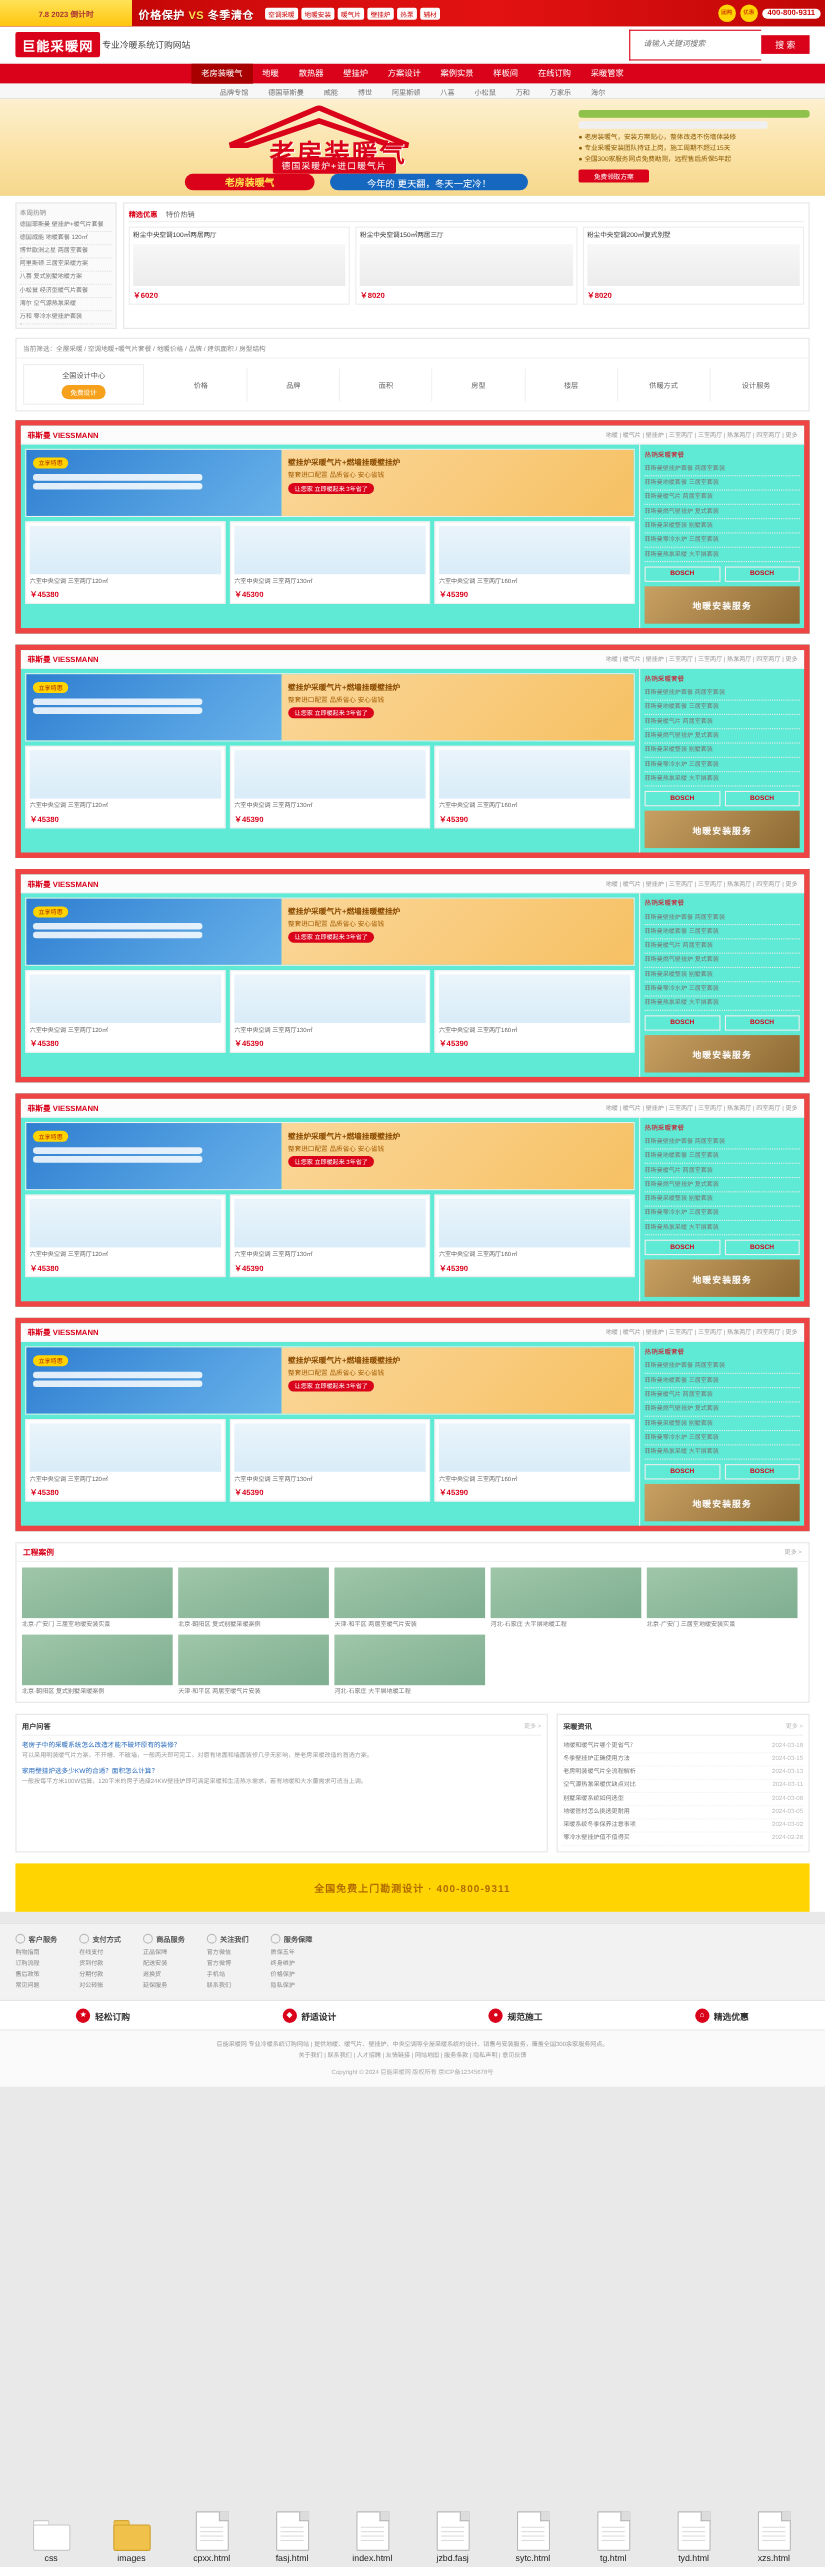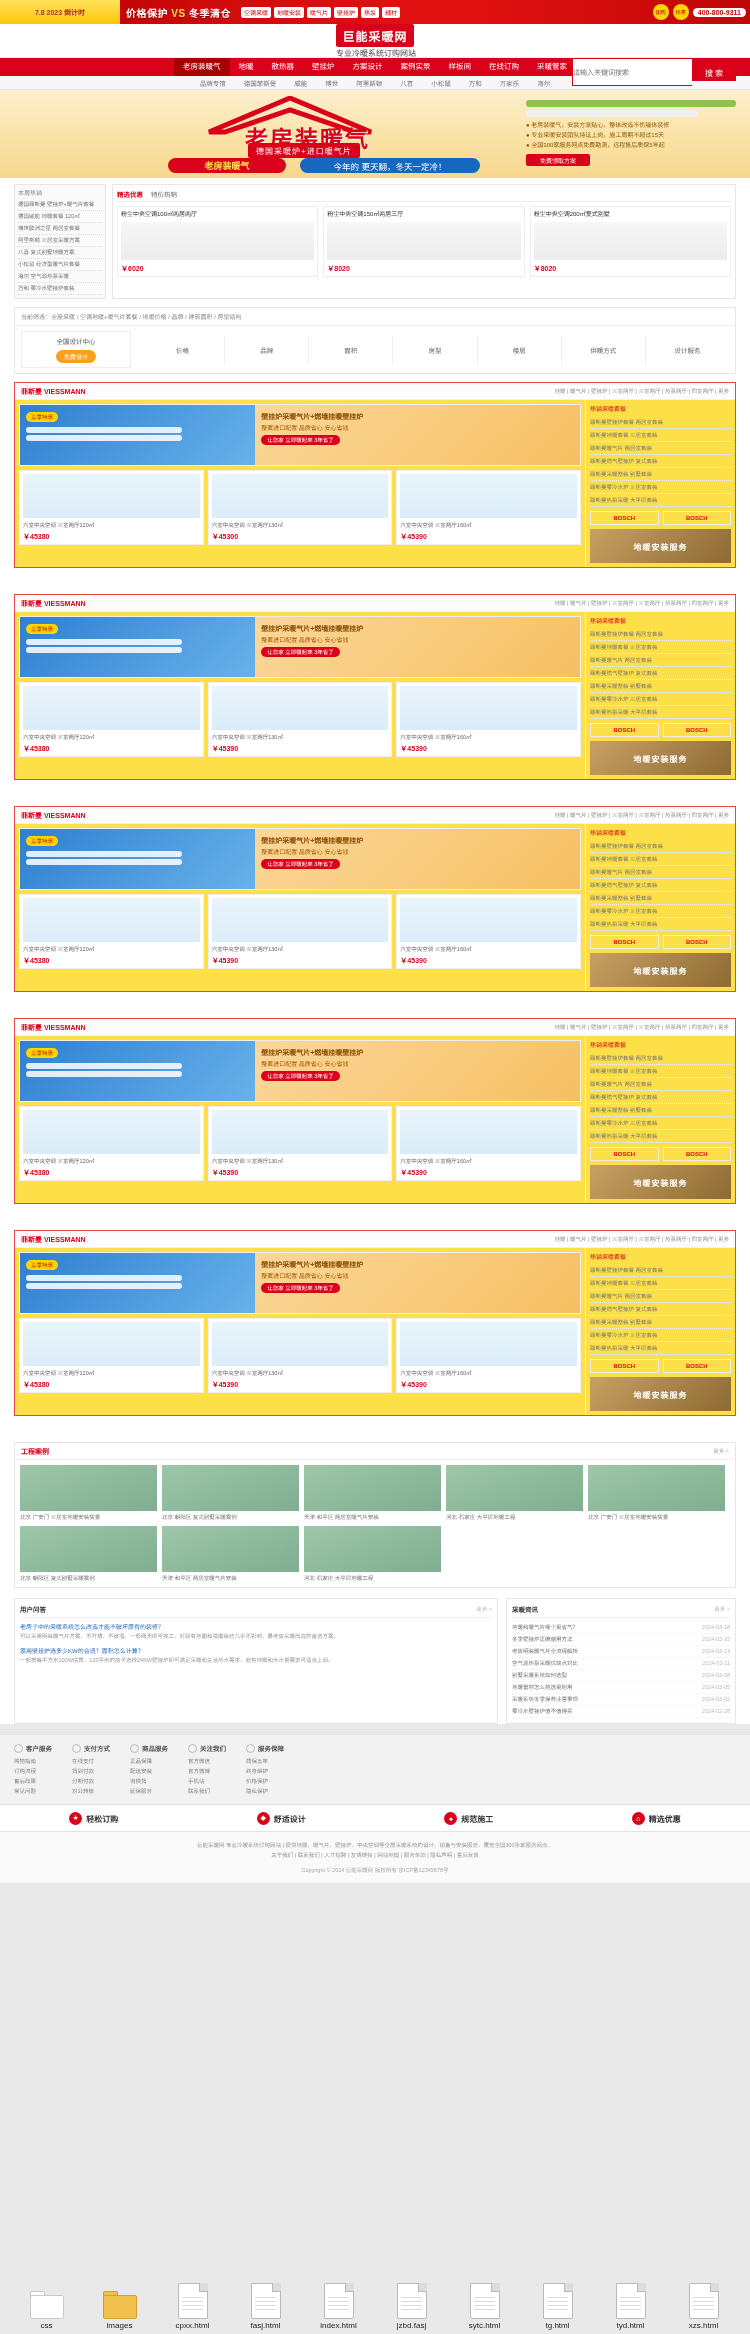--- a/index.html
+++ b/index.html
@@ -40,31 +40,30 @@
     font-size:5px;display:flex;align-items:center;justify-content:center;text-align:center;line-height:1;
   }
   .phone-pill{
     background:#fff;color:#c00;border-radius:8px;font-size:7px;padding:1px 5px;font-weight:bold;
   }
 
   
   .header {
     width:750px; height:34px; background:#fff; display:flex; align-items:center; padding:0 14px;
     border-bottom:1px solid #eee;
-    flex-direction:column;
   }
   .logo-box {
     background:#d9021a; color:#fff; font-weight:bold; font-size:12px; padding:3px 6px; border-radius:2px;
     letter-spacing:1px;
   }
   .logo-sub { font-size:8px; color:#444; margin-left:2px; }
   .search-wrap { margin-left:auto; display:flex; align-items:center; }
   .search-input {
-    width:120px;height:28px;border:1px solid #d9021a;border-right:none;font-size:7px;padding:0 0;
-    outline:none; color:#999;
+    width:120px;height:28px;border:1px solid #d9021a;border-right:none;font-size:7px;padding:0 12px;
+    outline:none; color:#999;font-style:italic;
   }
   .search-btn {
     width:44px;height:17px;background:#d9021a;color:#fff;border:none;font-size:8px;cursor:pointer;
   }
 
   
   .mainnav {
     width:750px;height:18px;background:#d9021a;display:flex;align-items:center;justify-content:center;gap:0px;
   }
   .mainnav a {
@@ -148,21 +147,21 @@
     display:inline-block;background:#f7a01b;color:#fff;font-size:6px;border-radius:8px;padding:2px 8px;
   }
   .filterbar .fright { flex:1;display:flex;gap:0; }
   .filterbar .fright div {
     flex:1;text-align:center;font-size:6.5px;color:#666;border-left:1px solid #f0f0f0;padding:10px 0;
   }
   .filterbar .fright div:first-child{border-left:none;}
 
   
   .brand {
-    border:1px solid #ef4444;margin-bottom:26px;background:#fde047;
+    border:5px solid #ef4444;margin-bottom:10px;background:#5eead4;
   }
   .brand .bhead {
     display:flex;align-items:center;padding:3px 6px;border-bottom:1px solid #f1f1f1;background:#fcfcfc;
   }
   .brand .bhead .bname { font-size:7px;color:#d9021a;font-weight:bold; }
   .brand .bhead .blinks { margin-left:auto;font-size:5.5px;color:#999; }
   .brand .bbody { display:flex; }
   .brand .bmain { flex:1;padding:4px; }
   .brand .banner { height:62px;display:flex;border:1px solid #efefef; }
   .brand .banner .b1 {
@@ -789,20 +788,21 @@
           <span class="nd">2024-03-02</span>
         </div>
         <div class="nrow">
           <span class="nt">零冷水壁挂炉值不值得买</span>
           <span class="nd">2024-02-28</span>
         </div>
       </div>
     </div>
   </div>
 
+  <div class="ybanner">全国免费上门勘测设计 · 400-800-9311</div>
 
 </div>
 </div>
 
 <div class="footer-links">
   <div class="flcol">
     <div class="fh">
       <span class="dot"></span>
       <span>客户服务</span>
     </div>

